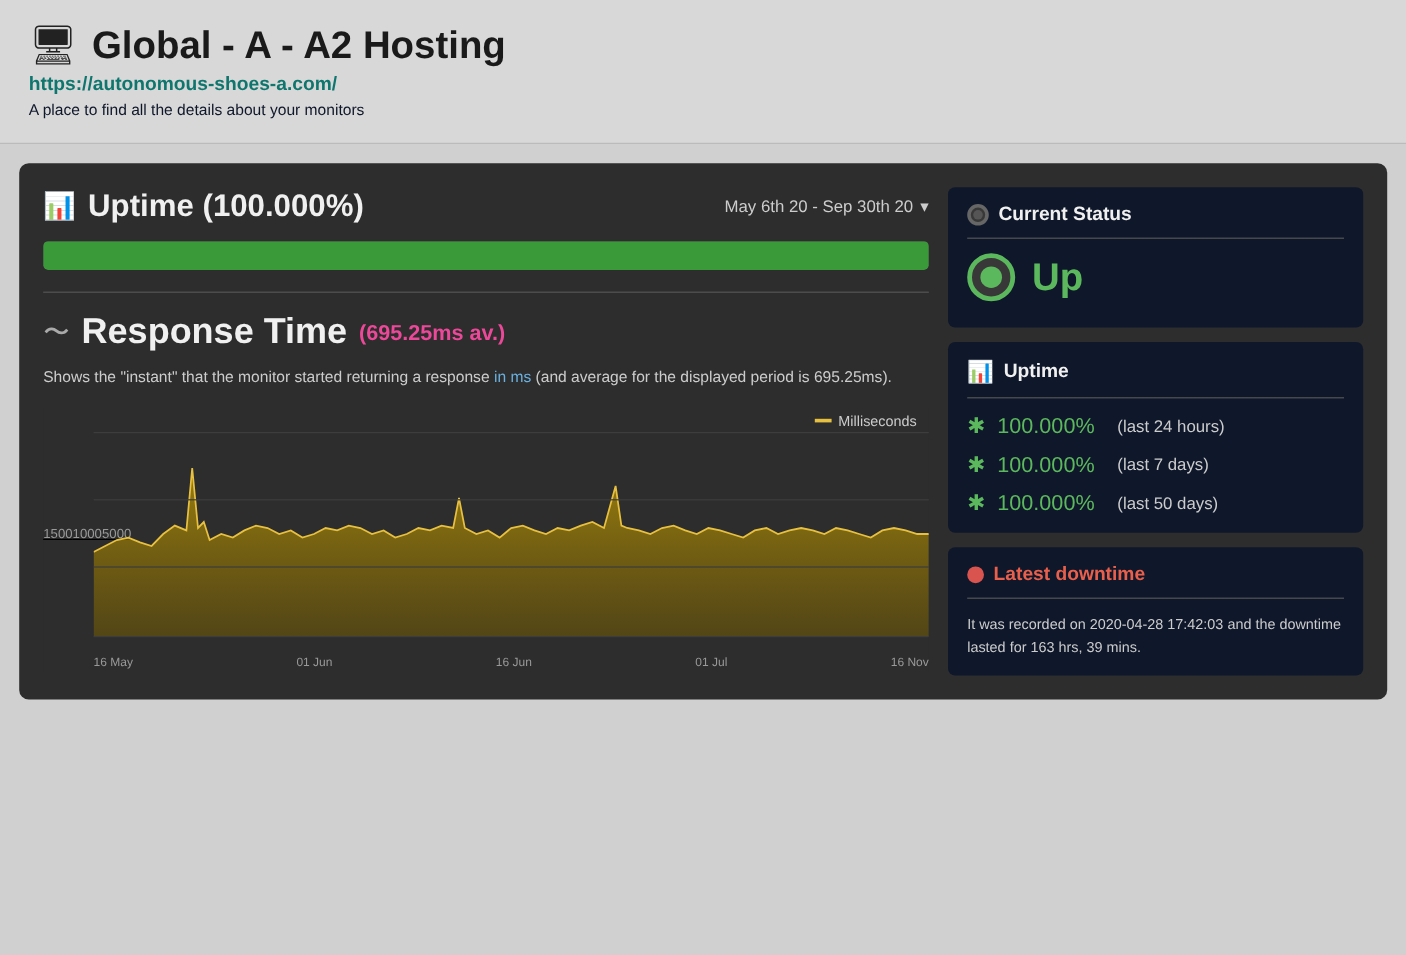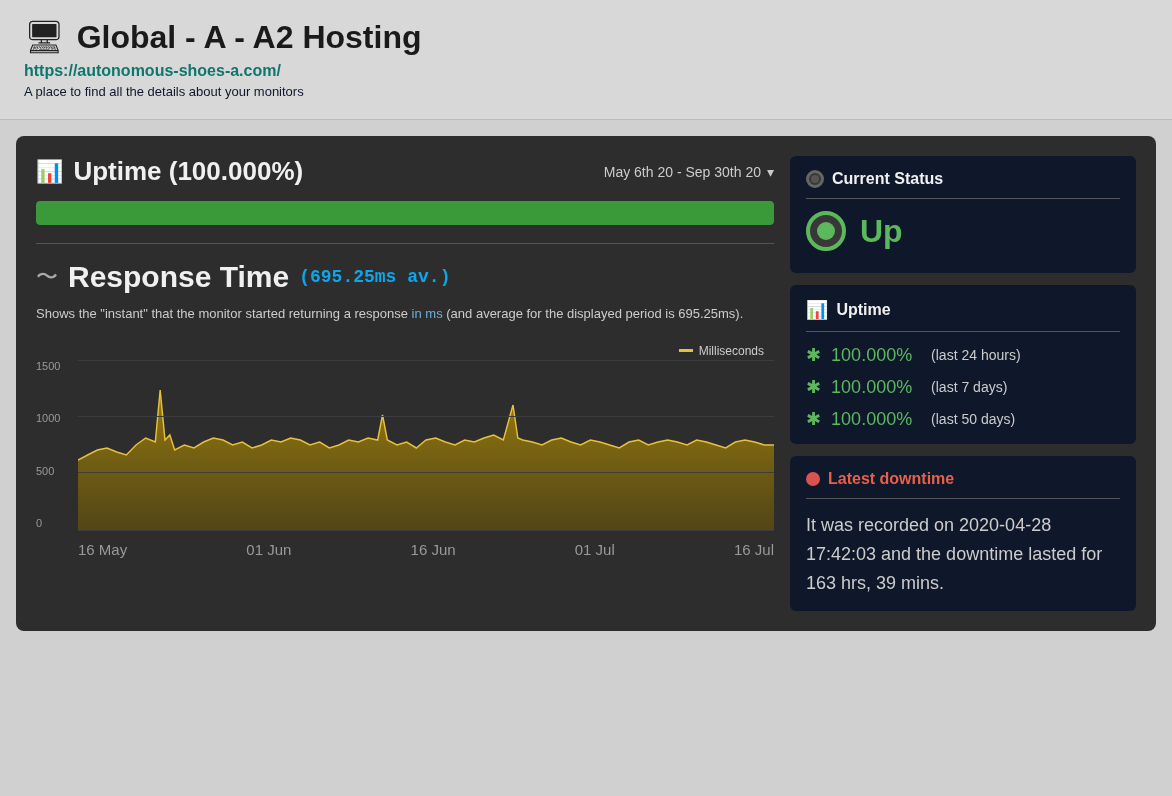--- a/index.html
+++ b/index.html
@@ -141,24 +141,23 @@
       font-size: 22px;
     }
 
     .response-title {
       font-size: 30px;
       font-weight: bold;
       color: #f0f0f0;
     }
 
     .response-avg {
-      color: #0ea5e9;
+      color: #ec4899;
       font-size: 18px;
       font-weight: bold;
-      font-family: Liberation Mono, monospace;
     }
 
     .response-desc {
       color: #ccc;
       font-size: 13px;
       margin-bottom: 16px;
       line-height: 1.5;
     }
 
     .response-desc span {
@@ -190,43 +189,44 @@
       display: inline-block;
     }
 
     .chart-y-labels {
       position: absolute;
       left: 0;
       top: 20px;
       bottom: 30px;
       width: 42px;
       display: flex;
-      flex-direction: column;
+      flex-direction: row;
       justify-content: space-between;
-      align-items: flex-start;
+      align-items: center;
       padding-right: 4px;
+      text-decoration: underline;
     }
 
     .chart-y-label {
       color: #999;
       font-size: 11px;
     }
 
     .chart-x-labels {
       position: absolute;
       bottom: 2px;
       left: 42px;
       right: 0;
       display: flex;
       justify-content: space-between;
     }
 
     .chart-x-label {
       color: #999;
-      font-size: 15px;
+      font-size: 10px;
     }
 
     .chart-area {
       position: absolute;
       left: 42px;
       right: 0;
       top: 20px;
       bottom: 30px;
     }
 
@@ -361,21 +361,21 @@
     }
 
     .downtime-title {
       color: #e8604c;
       font-size: 16px;
       font-weight: bold;
     }
 
     .downtime-desc {
       color: #ccc;
-      font-size: 18px;
+      font-size: 12px;
       line-height: 1.6;
       margin-top: 4px;
     }
   </style>
 </head>
 <body>
 
 <div class="header">
   <div class="header-title-row">
     <span class="monitor-icon">🖥</span>
@@ -609,21 +609,21 @@
               720,85
             "></polyline>
           </svg>
         </div>
 
         <div class="chart-x-labels">
           <span class="chart-x-label">16 May</span>
           <span class="chart-x-label">01 Jun</span>
           <span class="chart-x-label">16 Jun</span>
           <span class="chart-x-label">01 Jul</span>
-          <span class="chart-x-label">16 Jul</span>
+          <span class="chart-x-label">16 Nov</span>
         </div>
       </div>
 
     </div>
 
     <div class="right-panel">
 
       <div class="card">
         <div class="card-header">
           <div class="status-dot-container">

